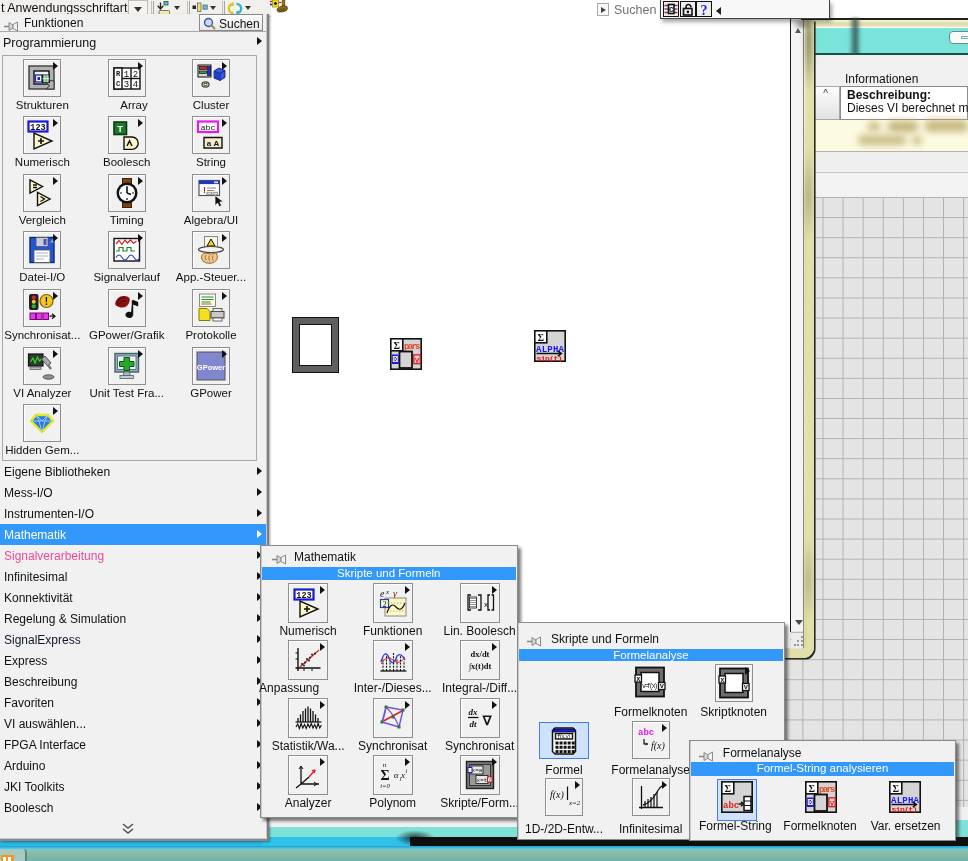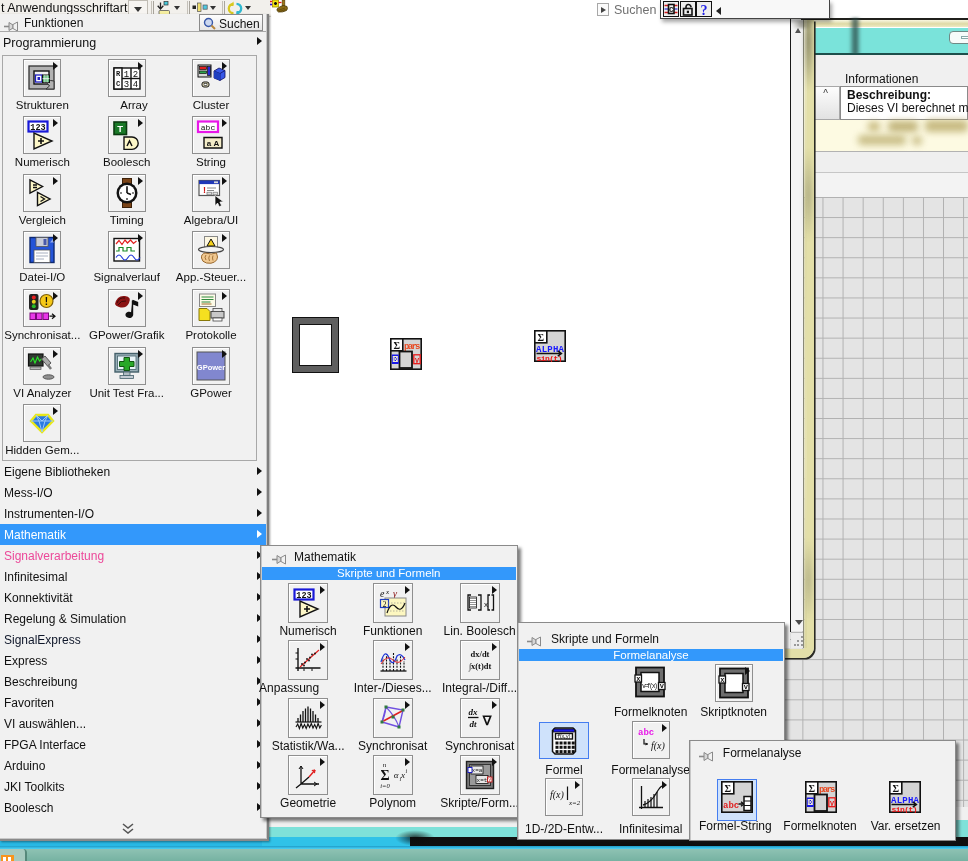--- a/index.html
+++ b/index.html
@@ -576,21 +576,21 @@
     <div style="left:169.6px;top:193.0px;width:98px;text-align:center;font-size:12px;color:#111;white-space:nowrap">Synchronisat</div>
     <div class="pbtn" style="left:27.1px;top:208.6px;width:40px;height:40px;">
       <div style="position:absolute;left:3.0px;top:3.0px;width:32px;height:32px"><svg width="32" height="32" viewBox="0 0 32 32">
           <path d="M9 25 V7 m0 18 h18 M9 25 l-5 4 M9 25 l8-7" fill="none" stroke="#111" stroke-width="1.3"></path>
           <path d="M9 7 l-2 3 M9 7 l2 3 M25 25 l-3-2 M25 25 l-3 2" stroke="#111" stroke-width="1"></path>
           <path d="M17 18 L23 11" stroke="#e02020" stroke-width="1.4"></path>
           <path d="M23 11 l-3.2 0.6 M23 11 l-0.6 3.2" stroke="#e02020" stroke-width="1.2"></path>
         </svg></div>
       <div class="cnr"></div>
     </div>
-    <div style="left:-1.8999999999999986px;top:250.1px;width:98px;text-align:center;font-size:12px;color:#111;white-space:nowrap">Geometrie</div>
+    <div style="left:-1.8999999999999986px;top:250.1px;width:98px;text-align:center;font-size:12px;color:#111;white-space:nowrap">Analyzer</div>
     <div class="pbtn" style="left:111.7px;top:208.6px;width:40px;height:40px;">
       <div style="position:absolute;left:3.0px;top:3.0px;width:32px;height:32px"><svg width="32" height="32" viewBox="0 0 32 32">
           <text x="7.5" y="8" font-size="7" font-style="italic" text-anchor="middle" fill="#111" font-family="Liberation Serif,serif">n</text>
           <text x="8" y="21" font-size="14" font-weight="bold" text-anchor="middle" fill="#111" font-family="Liberation Serif,serif">Σ</text>
           <text x="8" y="29" font-size="6.5" font-style="italic" text-anchor="middle" fill="#111" font-family="Liberation Serif,serif">i=0</text>
           <text x="19" y="19" font-size="9" font-style="italic" text-anchor="middle" fill="#111" font-family="Liberation Serif,serif">α</text>
           <text x="22.5" y="21.5" font-size="6" font-style="italic" fill="#111" font-family="Liberation Serif,serif">i</text>
           <text x="26" y="19" font-size="9" font-style="italic" text-anchor="middle" fill="#111" font-family="Liberation Serif,serif">x</text>
           <text x="28.5" y="13.5" font-size="6" font-style="italic" fill="#111" font-family="Liberation Serif,serif">i</text>
         </svg></div>
@@ -695,20 +695,21 @@
     <div style="left:-2px;top:198.5px;width:96px;text-align:center;font-size:12px;color:#111;white-space:nowrap">1D-/2D-Entw...</div>
     <div style="left:87.69999999999999px;top:198.5px;width:90px;text-align:center;font-size:12px;color:#111;white-space:nowrap">Infinitesimal</div>
   </div>
 <div class="pal" style="left:689px;top:739.5px;width:267px;height:101px;">
     <div style="left:9px;top:7.5px;width:14px;height:11px;"><svg width="14" height="11" viewBox="0 0 14 11">
         <path d="M0 5.5 H5" stroke="#8a8a8a" stroke-width="1.6"></path>
         <path d="M5 1.5 L9 4 V7 L5 9.5 Z" fill="#d8d8d8" stroke="#8a8a8a" stroke-width="1"></path>
         <path d="M9 3.5 L13.5 1 V10 L9 7.5 Z" fill="#f2f2f2" stroke="#8a8a8a" stroke-width="1"></path>
       </svg></div>
     <div style="left:32.8px;top:5.5px;width:200px;height:15px;font-size:12px;color:#111">Formelanalyse</div>
+    <div class="bluebar" style="left:1px;top:21.5px;width:263px;height:13.5px;font-size:11.5px;line-height:13.5px">Formel-String analysieren</div>
     <div style="left:26.7px;top:38.6px;width:40.2px;height:41.7px;background:#cfe2fb;border:1.5px solid #447df0"></div>
     <div style="left:31.2px;top:40.7px;width:32px;height:32px;"><svg width="32" height="32" viewBox="0 0 32 32">
         <rect x="0.8" y="0.8" width="30.4" height="30.4" fill="#d4d4d4" stroke="#111" stroke-width="1.6"></rect>
         <rect x="0.8" y="0.8" width="12" height="12" fill="#fff" stroke="#111" stroke-width="1.6"></rect>
         <text x="6.8" y="11" font-size="10" font-weight="bold" text-anchor="middle" fill="#111" font-family="Liberation Serif,serif">Σ</text>
         <text x="2" y="27" font-size="9" font-weight="bold" fill="#e02020" font-family="Liberation Mono,monospace">abc</text>
         <path d="M17.5 23 h4 m-1.5-2.2 l2.8 2.2 -2.8 2.2" fill="none" stroke="#111" stroke-width="1.4"></path>
         <rect x="23" y="15.5" width="7" height="14" fill="#fff" stroke="#111" stroke-width="1.5"></rect>
         <path d="M23 20 h7 M23 24.5 h7" stroke="#111" stroke-width="1.2"></path>
       </svg></div>

